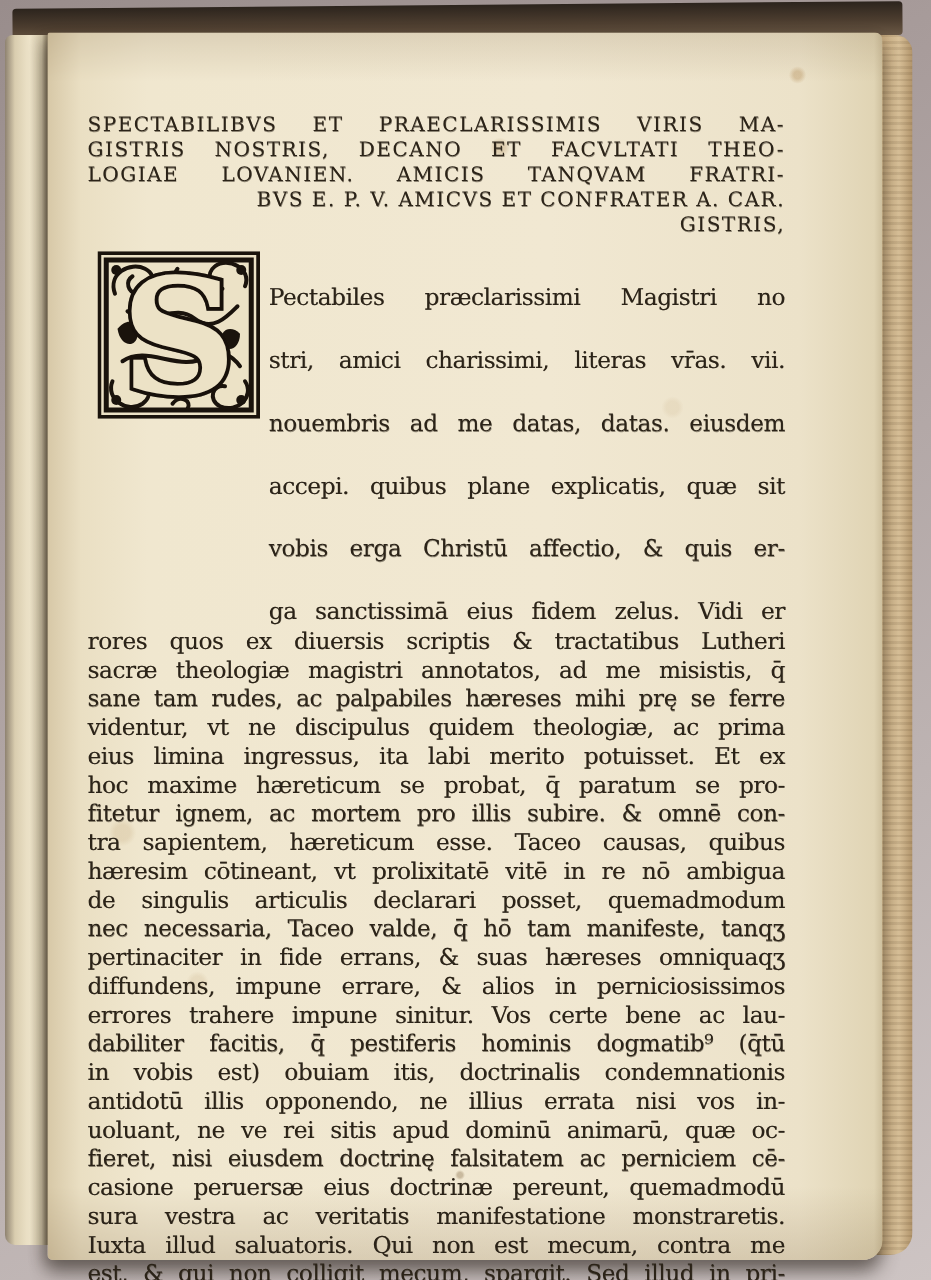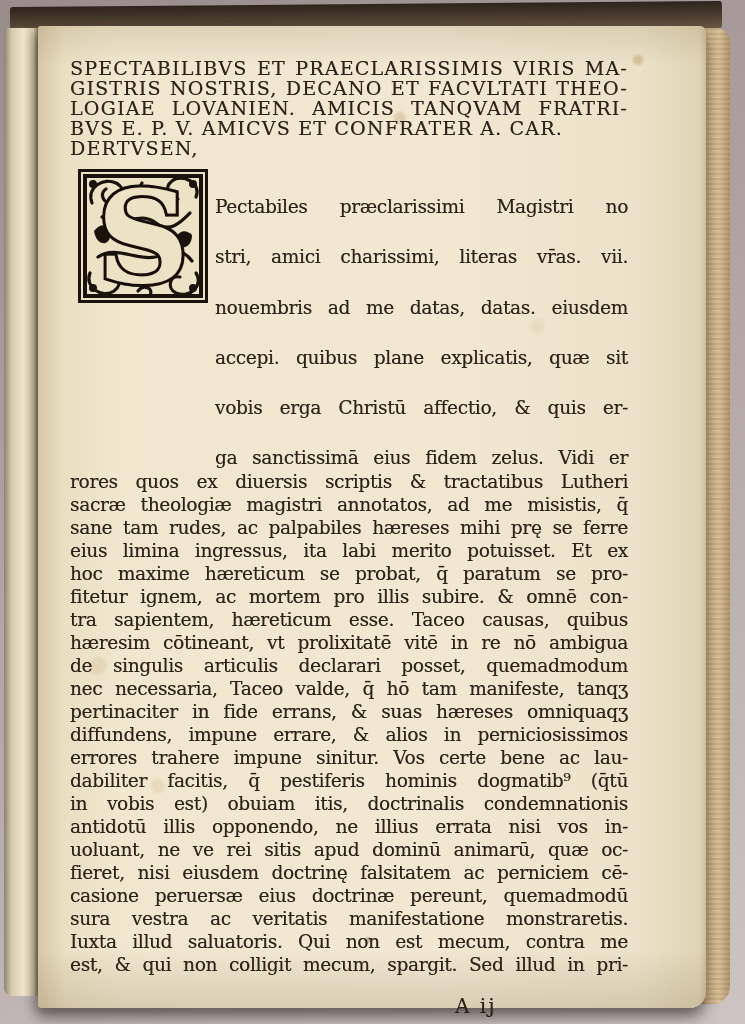--- a/index.html
+++ b/index.html
@@ -43,24 +43,24 @@
   }
   .page::before{
     content:"";position:absolute;inset:0;pointer-events:none;
     background:linear-gradient(180deg, rgba(120,95,60,.16) 0%, rgba(0,0,0,0) 4%, rgba(0,0,0,0) 94%, rgba(120,95,60,.20) 100%);
     border-radius:inherit;
   }
   .text{
     position:absolute;left:32px;top:0;width:558px;color:#2b2318;
     text-shadow:0.3px 0.3px 0.5px rgba(43,35,24,.5);
   }
-  .header{margin-top:32px;font-size:19px;line-height:20px;letter-spacing:1.2px;}
+  .header{margin-top:64px;font-size:16px;line-height:20px;letter-spacing:1.2px;}
   .h-line{white-space:normal;}
   .h-justify{text-align:justify;text-align-last:justify;}
-  .h-center{text-align:left;}
+  .h-center{text-align:right;}
   .opening{display:flex;margin-top:9px;}
   .dropcap{width:130px;height:134px;flex:none;margin:2px 7px 0 8px;}
   .opening-lines{flex:1;padding-top:1px;font-size:18.5px;}
   .oline{text-align:justify;text-align-last:justify;line-height:22.3px;letter-spacing:-0.3px;margin-top:28px;}
   .bline{font-size:18.5px;text-align:justify;text-align-last:justify;line-height:23px;letter-spacing:-0.3px;}
   .signature{margin-left:385px;margin-top:18px;font-size:20px;letter-spacing:2px;}
 </style>
 </head>
 <body>
 
@@ -70,21 +70,21 @@
   <div class="fore-edge"></div>
 
   <div class="page">
     <div class="text">
 
       <div class="header">
         <div class="h-line h-justify">SPECTABILIBVS ET PRAECLARISSIMIS VIRIS MA-</div>
         <div class="h-line h-justify">GISTRIS NOSTRIS, DECANO ET FACVLTATI THEO-</div>
         <div class="h-line h-justify">LOGIAE LOVANIEN. AMICIS TANQVAM FRATRI-</div>
         <div class="h-line h-center">BVS E. P. V. AMICVS ET CONFRATER A. CAR.</div>
-        <div class="h-line h-center">DERTVSEN,</div>
+        <div class="h-line h-center">GISTRIS,</div>
       </div>
 
       <div class="opening">
         <svg class="dropcap" viewBox="0 0 130 134" role="img">
           <rect x="1.5" y="1.5" width="127" height="131" fill="#ece2c6" stroke="#1a130c" stroke-width="3"></rect>
           <rect x="7" y="7" width="116" height="120" fill="none" stroke="#1a130c" stroke-width="4"></rect>
           <g stroke="#1a130c" fill="none" stroke-width="3.2" stroke-linecap="round">
             <path d="M14 34 C8 18 26 8 38 14 C50 20 44 36 32 34 C24 33 22 24 28 20"></path>
             <path d="M118 28 C124 14 104 4 94 12 C86 18 90 30 100 30"></path>
             <path d="M12 104 C6 118 24 130 36 122 C46 115 40 102 30 104"></path>
@@ -111,20 +111,21 @@
           <div class="oline">accepi. quibus plane explicatis, quæ sit</div>
           <div class="oline">vobis erga Christū affectio, &amp; quis er-</div>
           <div class="oline">ga sanctissimā eius fidem zelus. Vidi er</div>
         </div>
       </div>
 
       <div class="full-lines">
         <div class="bline">rores quos ex diuersis scriptis &amp; tractatibus Lutheri</div>
         <div class="bline">sacræ theologiæ magistri annotatos, ad me misistis, q̄</div>
         <div class="bline">sane tam rudes, ac palpabiles hæreses mihi prę se ferre</div>
+        <div class="bline">videntur, vt ne discipulus quidem theologiæ, ac prima</div>
         <div class="bline">eius limina ingressus, ita labi merito potuisset. Et ex</div>
         <div class="bline">hoc maxime hæreticum se probat, q̄ paratum se pro-</div>
         <div class="bline">fitetur ignem, ac mortem pro illis subire. &amp; omnē con-</div>
         <div class="bline">tra sapientem, hæreticum esse. Taceo causas, quibus</div>
         <div class="bline">hæresim cōtineant, vt prolixitatē vitē in re nō ambigua</div>
         <div class="bline">de singulis articulis declarari posset, quemadmodum</div>
         <div class="bline">nec necessaria, Taceo valde, q̄ hō tam manifeste, tanqʒ</div>
         <div class="bline">pertinaciter in fide errans, &amp; suas hæreses omniquaqʒ</div>
         <div class="bline">diffundens, impune errare, &amp; alios in perniciosissimos</div>
         <div class="bline">errores trahere impune sinitur. Vos certe bene ac lau-</div>

